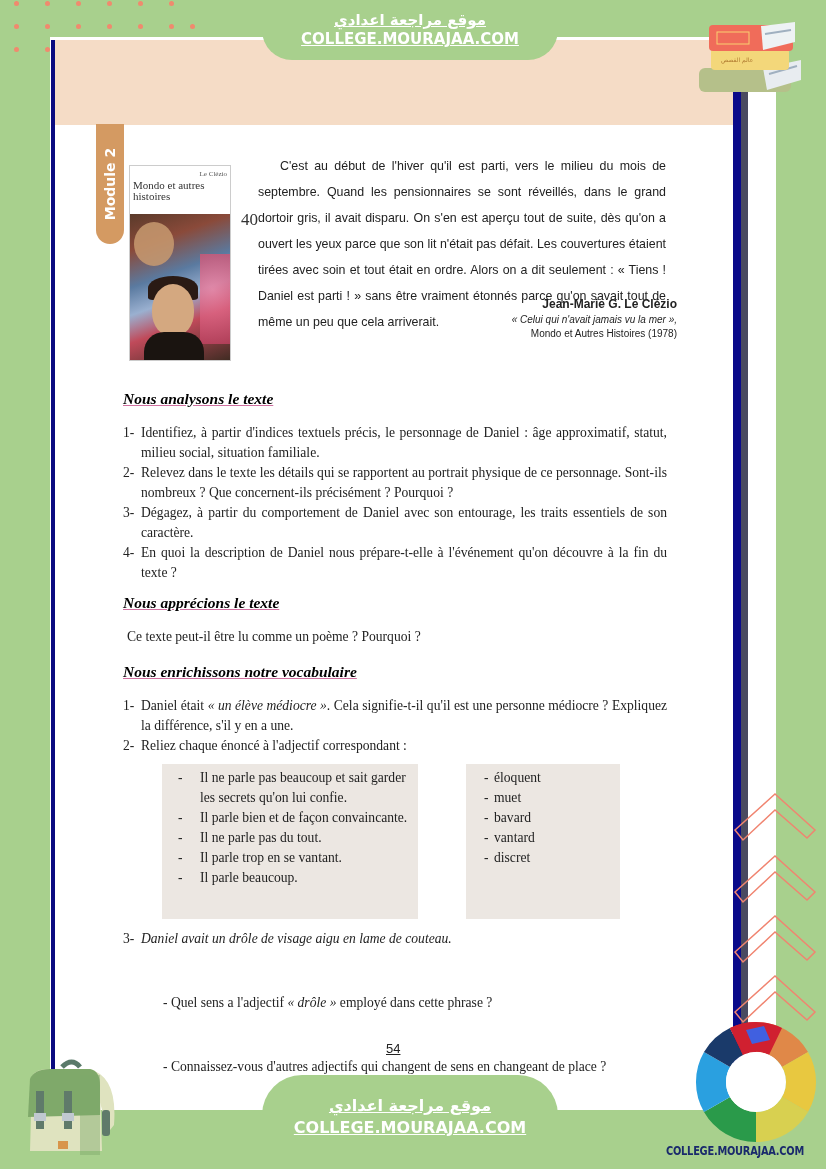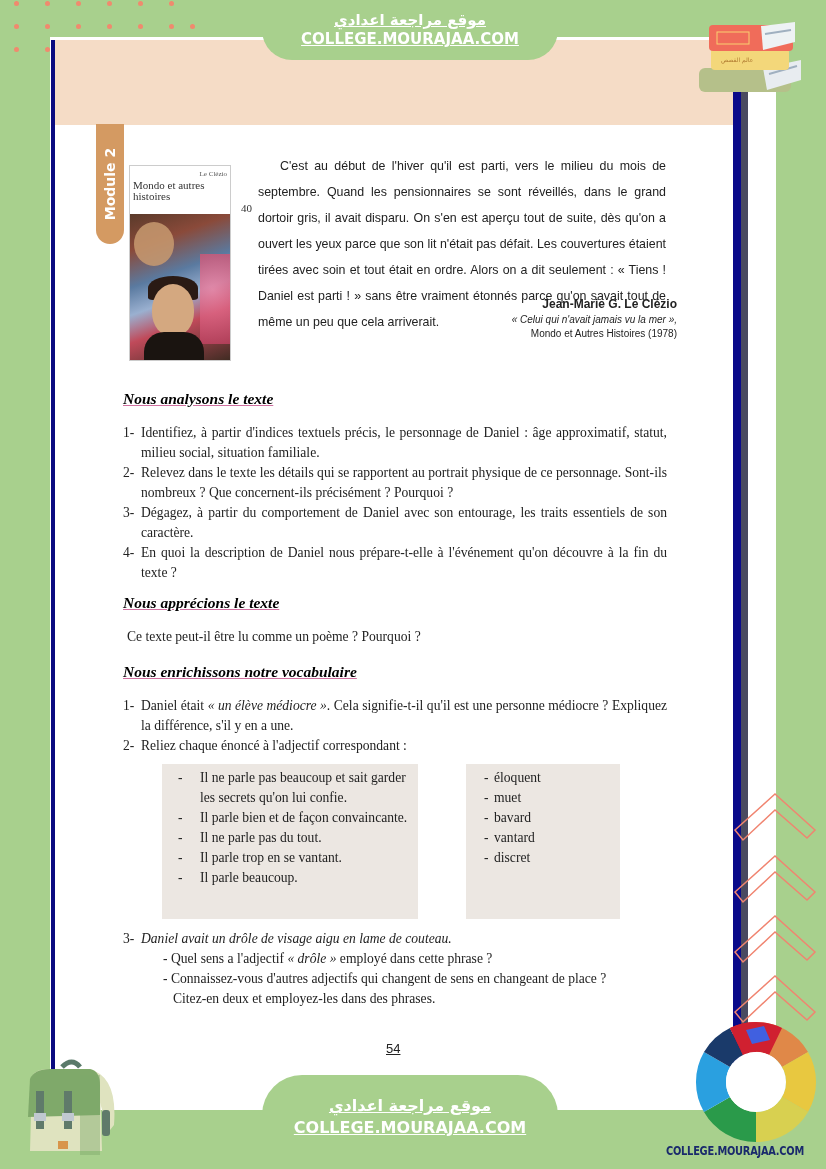--- a/index.html
+++ b/index.html
@@ -33,39 +33,39 @@
   .cover .art { position: absolute; left: 0; top: 48px; width: 102px; height: 148px;
     background: linear-gradient(160deg, #5a3a2a 0%, #8a4a3a 20%, #5a7aa0 40%, #9ab0d0 55%, #c04a5a 70%, #3a2a20 100%); }
   .cover .face1 { position: absolute; left: 4px; top: 8px; width: 40px; height: 44px; border-radius: 50%; background: #c89a70; opacity: .85; }
   .cover .face2 { position: absolute; left: 22px; top: 70px; width: 42px; height: 52px; border-radius: 50% 50% 45% 45%; background: #d4a880; }
   .cover .hair2 { position: absolute; left: 18px; top: 62px; width: 50px; height: 24px; border-radius: 50% 50% 10% 10%; background: #2a1a14; }
   .cover .flowers { position: absolute; left: 70px; top: 40px; width: 32px; height: 90px; background: radial-gradient(circle at 40% 40%, #f080a0, #c04060); opacity: .8; }
   .cover .body2 { position: absolute; left: 14px; top: 118px; width: 60px; height: 30px; background: #1a1410; border-radius: 20px 20px 0 0; }
 
   .passage { position: absolute; left: 258px; top: 153px; width: 408px; font-family: "Liberation Sans", sans-serif; font-size: 12.4px; line-height: 26px; color: #222; text-align: justify; }
   .passage p { text-indent: 22px; }
-  .linenum { position: absolute; left: 241px; top: 202px; font-size: 11px; color: #333; font-family: "Liberation Serif", serif; }
+  .linenum { position: absolute; left: 241px; top: 210px; font-size: 17px; color: #333; font-family: "Liberation Serif", serif; }
   .attrib { position: absolute; right: 149px; top: 296px; text-align: right; font-family: "Liberation Sans", sans-serif; color: #222; }
   .attrib .auth { font-weight: bold; font-size: 12px; line-height: 16px; }
   .attrib .work { font-style: italic; font-size: 10px; line-height: 15px; }
   .attrib .coll { font-size: 10px; line-height: 14px; }
 
   .sec-title { position: absolute; left: 123px; font-family: "Liberation Serif", serif; font-style: italic; font-weight: bold; font-size: 15.5px; color: #000000; text-decoration: underline; text-decoration-color: #d070a0; }
   .body-text { position: absolute; left: 123px; width: 544px; font-family: "Liberation Serif", serif; font-size: 13.6px; line-height: 20px; color: #222; }
   .q { display: flex; }
   .q .n { width: 18px; flex: none; }
   .q .t { flex: 1; text-align: justify; }
 
   .box { position: absolute; background: #ece7e2; font-family: "Liberation Serif", serif; font-size: 13.6px; line-height: 20px; color: #222; }
   .box .row { display: flex; }
   .box .d { width: 22px; flex: none; text-align: left; }
   .box-left { left: 162px; top: 764px; width: 256px; height: 155px; padding: 4px 0 0 16px; }
   .box-right { left: 466px; top: 764px; width: 154px; height: 155px; padding: 4px 0 0 18px; }
 
-  .sub { padding-left: 40px; }
+  .sub { padding-left: 40px; margin-top: 44px; }
   .pagenum { position: absolute; left: 386px; top: 1041px; font-family: "Liberation Sans", sans-serif; font-size: 13px; color: #222; text-decoration: underline; }
 
   .chevrons { position: absolute; left: 733px; top: 790px; width: 90px; height: 240px; }
   .books { position: absolute; left: 693px; top: 10px; width: 110px; height: 85px; }
   .backpack { position: absolute; left: 10px; top: 1055px; width: 105px; height: 105px; }
   .wheel { position: absolute; left: 694px; top: 1020px; width: 124px; height: 124px; }
   .logo-text { position: absolute; left: 666px; top: 1144px; width: 160px; font-family: "DejaVu Sans", sans-serif; font-weight: bold; font-size: 12px; color: #1a2a6c; transform: scaleX(.82); transform-origin: left; letter-spacing: -.3px; }
 </style>
 </head>
 <body>

